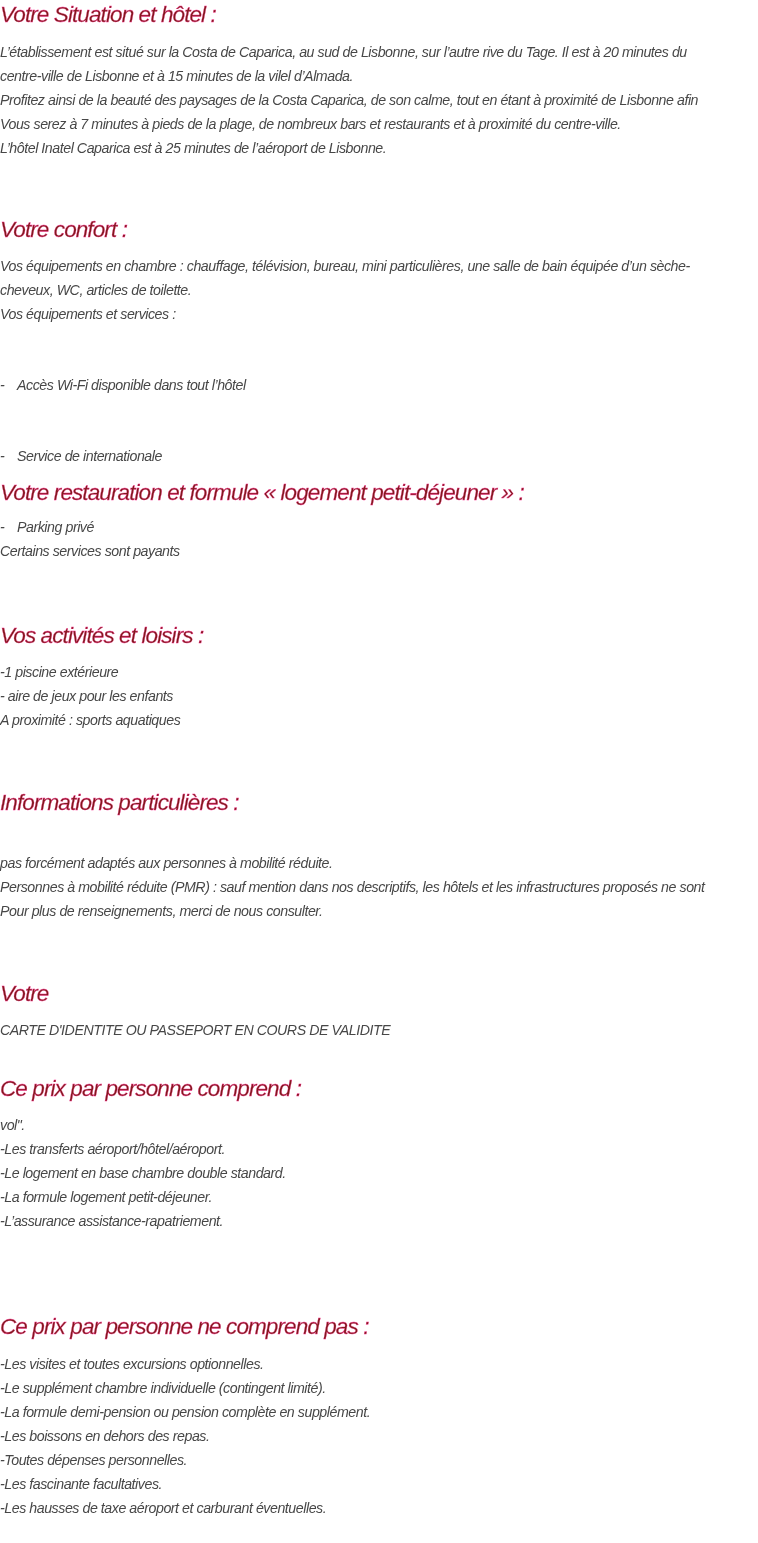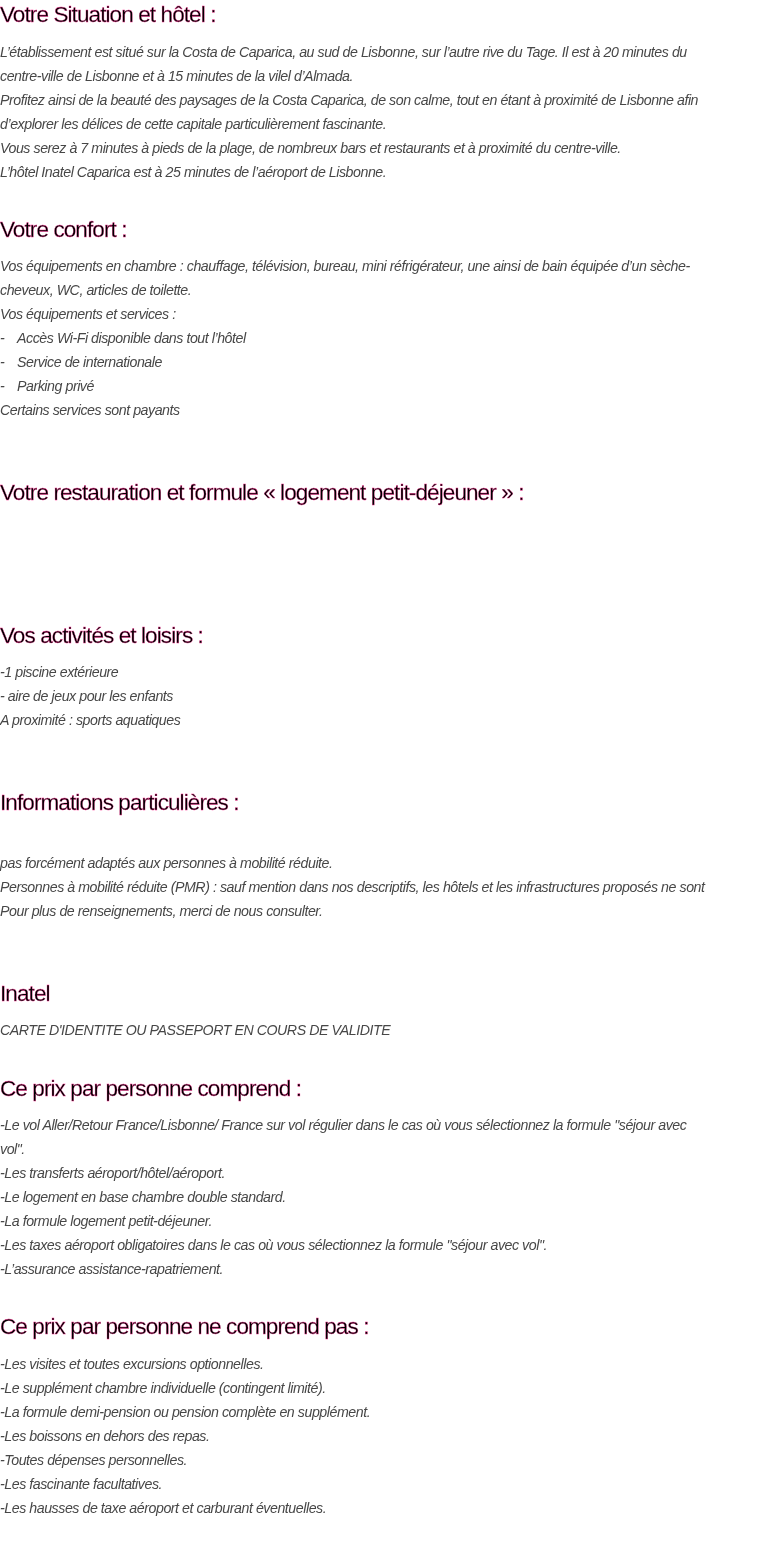--- a/index.html
+++ b/index.html
@@ -1,45 +1,44 @@
 <!DOCTYPE html>
 <html><head>
 <meta charset="utf-8">
 <style>
   html, body { margin: 0; padding: 0; background: #ffffff; }
   body { width: 758px; height: 1543px; overflow: hidden; position: relative;
          font-family: "Liberation Sans", sans-serif; }
   .doc { position: absolute; left: 0; top: 0; width: 758px; }
-  .h { position: absolute; left: 0; margin: 0; font-weight: normal;
-       font-size: 22.5px; line-height: 30px; color: #000000; letter-spacing: -0.9px;
+  .h { position: absolute; left: 0; margin: 0; font-style: italic; font-weight: normal;
+       font-size: 22.5px; line-height: 30px; color: #7f1d1d; letter-spacing: -0.9px;
        white-space: nowrap; -webkit-text-stroke: 0.3px #ff2a8f; }
   .p { position: absolute; left: 0; margin: 0; font-style: italic; font-size: 14.2px;
        line-height: 24px; color: #474747; letter-spacing: -0.45px; width: 624px; }
   .p .ln { display: block; white-space: nowrap; }
-  .bul { display: block; white-space: nowrap; }
+  .bul { display: block; white-space: nowrap; margin-top: 47px; }
   .bul .dash { display: inline-block; width: 17px; }
 </style>
 </head>
 <body>
 
 <div class="doc">
 
   <h2 class="h" style="top:0px">Votre Situation et hôtel :</h2>
   <div class="p" style="top:40px">
     <span class="ln">L’établissement est situé sur la Costa de Caparica, au sud de Lisbonne, sur l’autre rive du Tage. Il est à 20 minutes du</span>
     <span class="ln">centre-ville de Lisbonne et à 15 minutes de la vilel d’Almada.</span>
     <span class="ln">Profitez ainsi de la beauté des paysages de la Costa Caparica, de son calme, tout en étant à proximité de Lisbonne afin</span>
-    <span class="ln">d’explorer les délices de cette capitale particulièrement fascinante.</span>
     <span class="ln">Vous serez à 7 minutes à pieds de la plage, de nombreux bars et restaurants et à proximité du centre-ville.</span>
     <span class="ln">L’hôtel Inatel Caparica est à 25 minutes de l’aéroport de Lisbonne.</span>
   </div>
 
   <h2 class="h" style="top:215px">Votre confort :</h2>
   <div class="p" style="top:254px">
-    <span class="ln">Vos équipements en chambre : chauffage, télévision, bureau, mini réfrigérateur, une ainsi de bain équipée d’un sèche-</span>
+    <span class="ln">Vos équipements en chambre : chauffage, télévision, bureau, mini particulières, une salle de bain équipée d’un sèche-</span>
     <span class="ln">cheveux, WC, articles de toilette.</span>
     <span class="ln">Vos équipements et services :</span>
     <span class="bul"><span class="dash">-</span><span>Accès Wi-Fi disponible dans tout l’hôtel</span></span>
     <span class="bul"><span class="dash">-</span><span>Service de internationale</span></span>
     <span class="bul"><span class="dash">-</span><span>Parking privé</span></span>
     <span class="ln">Certains services sont payants</span>
   </div>
 
   <h2 class="h" style="top:478px">Votre restauration et formule « logement petit-déjeuner » :</h2>
   <div class="p" style="top:517px">
@@ -52,33 +51,31 @@
     <span class="ln">A proximité : sports aquatiques</span>
   </div>
 
   <h2 class="h" style="top:788px">Informations particulières :</h2>
   <div class="p" style="top:851px">
     <span class="ln">pas forcément adaptés aux personnes à mobilité réduite.</span>
     <span class="ln">Personnes à mobilité réduite (PMR) : sauf mention dans nos descriptifs, les hôtels et les infrastructures proposés ne sont</span>
     <span class="ln">Pour plus de renseignements, merci de nous consulter.</span>
   </div>
 
-  <h2 class="h" style="top:979px">Inatel</h2>
+  <h2 class="h" style="top:979px">Votre</h2>
   <div class="p" style="top:1018px">
     <span class="ln">CARTE D'IDENTITE OU PASSEPORT EN COURS DE VALIDITE</span>
   </div>
 
   <h2 class="h" style="top:1074px">Ce prix par personne comprend :</h2>
   <div class="p" style="top:1113px">
-    <span class="ln">-Le vol Aller/Retour France/Lisbonne/ France sur vol régulier dans le cas où vous sélectionnez la formule "séjour avec</span>
     <span class="ln">vol".</span>
     <span class="ln">-Les transferts aéroport/hôtel/aéroport.</span>
     <span class="ln">-Le logement en base chambre double standard.</span>
     <span class="ln">-La formule logement petit-déjeuner.</span>
-    <span class="ln">-Les taxes aéroport obligatoires dans le cas où vous sélectionnez la formule "séjour avec vol".</span>
     <span class="ln">-L’assurance assistance-rapatriement.</span>
   </div>
 
   <h2 class="h" style="top:1312px">Ce prix par personne ne comprend pas :</h2>
   <div class="p" style="top:1352px">
     <span class="ln">-Les visites et toutes excursions optionnelles.</span>
     <span class="ln">-Le supplément chambre individuelle (contingent limité).</span>
     <span class="ln">-La formule demi-pension ou pension complète en supplément.</span>
     <span class="ln">-Les boissons en dehors des repas.</span>
     <span class="ln">-Toutes dépenses personnelles.</span>

